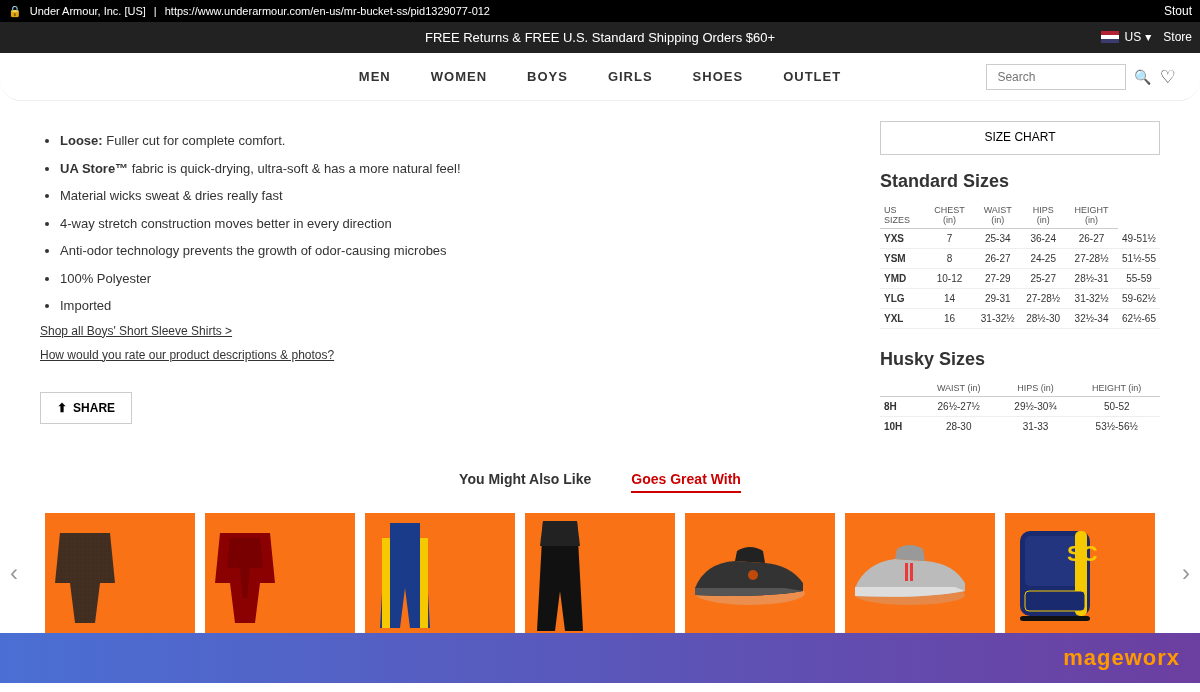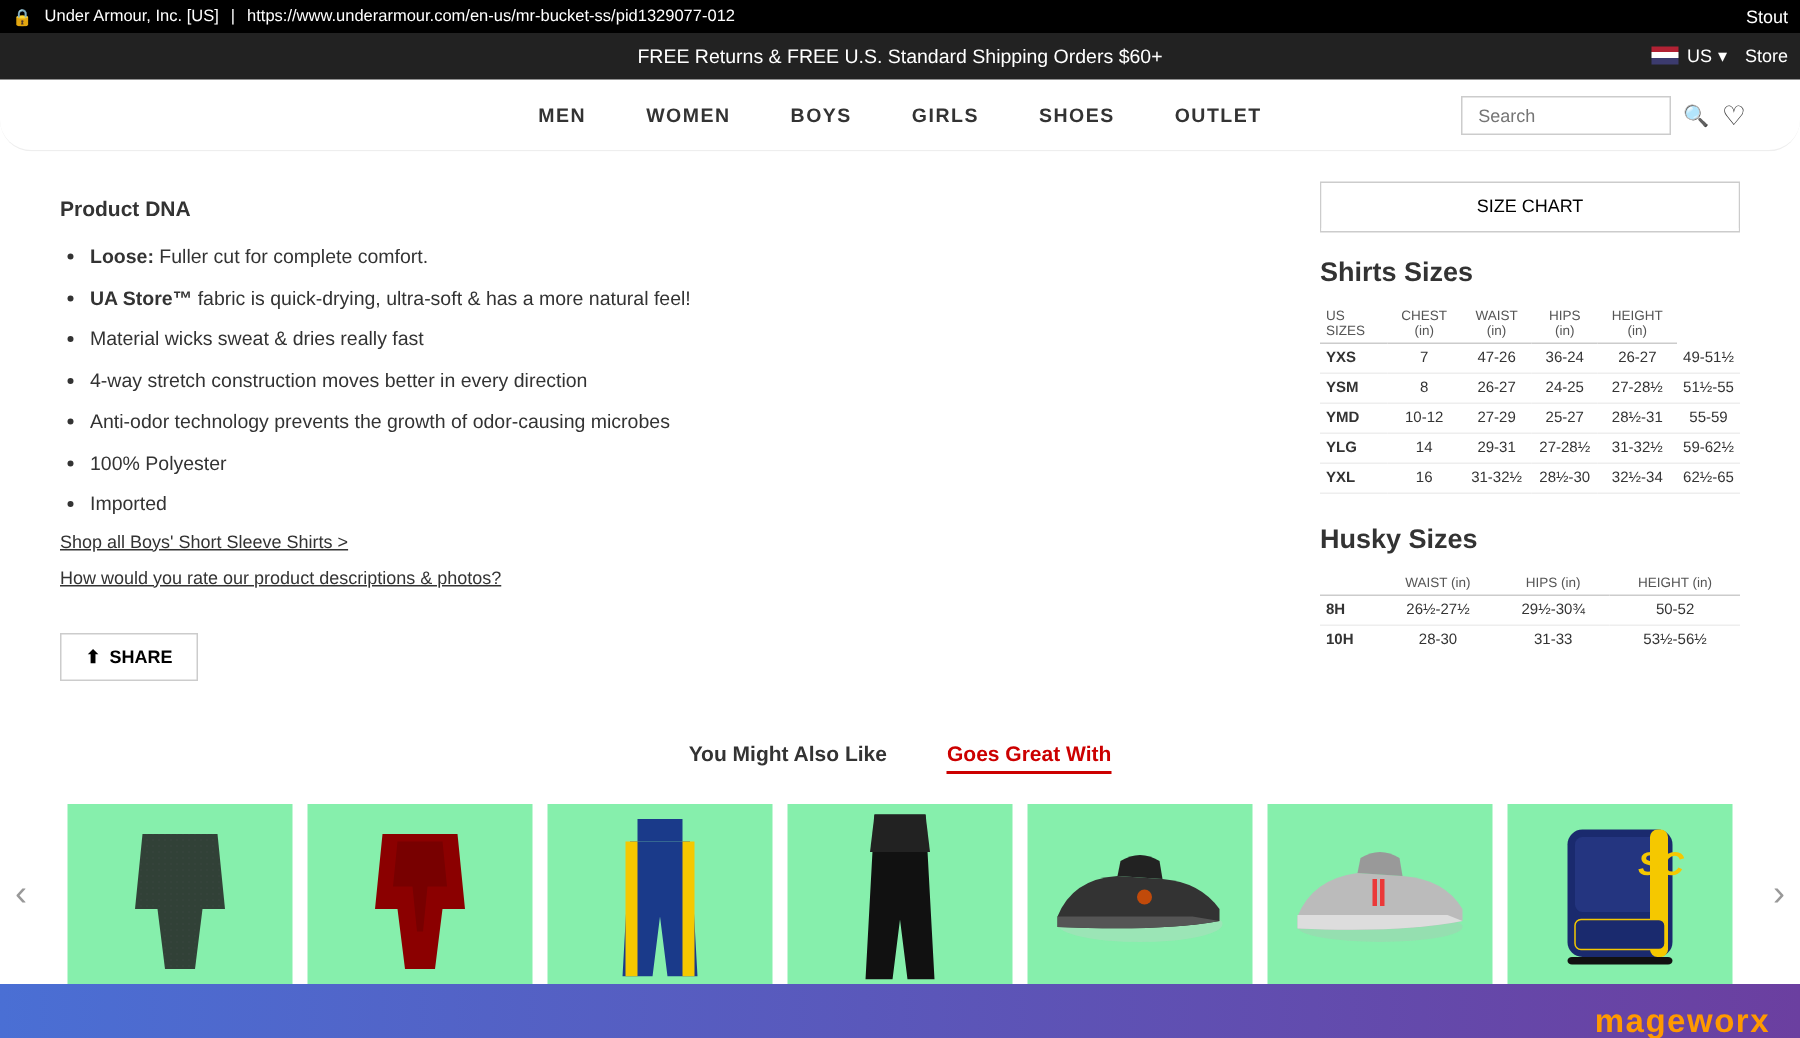--- a/index.html
+++ b/index.html
@@ -40,21 +40,21 @@
     .nav-item {
       font-size: 13px;
       font-weight: bold;
       letter-spacing: 1px;
       cursor: pointer;
       text-transform: uppercase;
       color: #333;
     }
     .nav-search {
       position: absolute;
-      right: 36px;
+      right: 24px;
       display: flex;
       align-items: center;
       gap: 8px;
     }
     .nav-search input {
       border: 1px solid #ccc;
       padding: 5px 10px;
       font-size: 12px;
       width: 140px;
     }
@@ -208,26 +208,25 @@
       justify-content: center;
     }
     .rec-item {
       width: 150px;
       flex-shrink: 0;
       text-align: center;
     }
     .rec-item-img {
       width: 150px;
       height: 120px;
-      background: #86efac;
-      display: flex;
-      align-items: center;
-      justify-content: center;
+      background: #f97316;
+      display: flex;
+      align-items: center;
+      justify-content: flex-start;
       overflow: hidden;
-      font-style: italic;
     }
     
 
     
     .footer-bar {
       background: linear-gradient(90deg, #4a6fd4 0%, #6b3fa0 100%);
       padding: 12px 20px;
       display: flex;
       align-items: center;
       justify-content: flex-end;
@@ -290,21 +289,20 @@
   <div class="nav-search">
     <input type="text" placeholder="Search" style="">
     <span class="search-icon">🔍</span>
     <span class="heart-icon">♡</span>
   </div>
 </nav>
 
 <div class="main-content">
 
   <div class="product-dna">
-    <h3>Product DNA</h3>
     <ul>
       <li><strong>Loose:</strong><span> Fuller cut for complete comfort.</span></li>
       <li><strong>UA Store™</strong><span> fabric is quick-drying, ultra-soft &amp; has a more natural feel!</span></li>
       <li><span>Material wicks sweat &amp; dries really fast</span></li>
       <li><span>4-way stretch construction moves better in every direction</span></li>
       <li><span>Anti-odor technology prevents the growth of odor-causing microbes</span></li>
       <li><span>100% Polyester</span></li>
       <li><span>Imported</span></li>
     </ul>
     <a class="link-text">Shop all Boys' Short Sleeve Shirts &gt;</a>
@@ -313,36 +311,36 @@
       <span>⬆</span>
       <span>SHARE</span>
     </button>
   </div>
 
   <div class="size-chart-panel">
     <div class="size-chart-tabs">
       <button class="size-chart-tab active">SIZE CHART</button>
     </div>
     <div class="size-chart-scroll">
-      <div class="size-section-title">Shirts Sizes</div>
+      <div class="size-section-title">Standard Sizes</div>
       <table class="size-table">
         <thead>
           <tr>
             <th>US SIZES</th>
             <th>CHEST (in)</th>
             <th>WAIST (in)</th>
             <th>HIPS (in)</th>
             <th>HEIGHT (in)</th>
           </tr>
         </thead>
         <tbody id="regular-rows">
             <tr>
               <td>YXS</td>
               <td>7</td>
-              <td>47-26</td>
+              <td>25-34</td>
               <td>36-24</td>
               <td>26-27</td>
               <td>49-51½</td>
             </tr>
             <tr>
               <td>YSM</td>
               <td>8</td>
               <td>26-27</td>
               <td>24-25</td>
               <td>27-28½</td>

